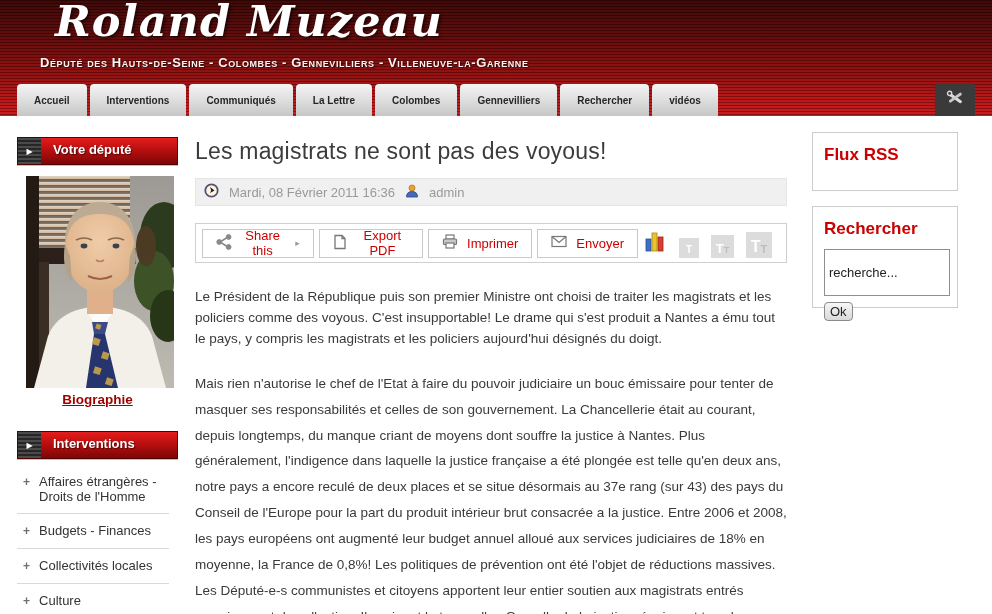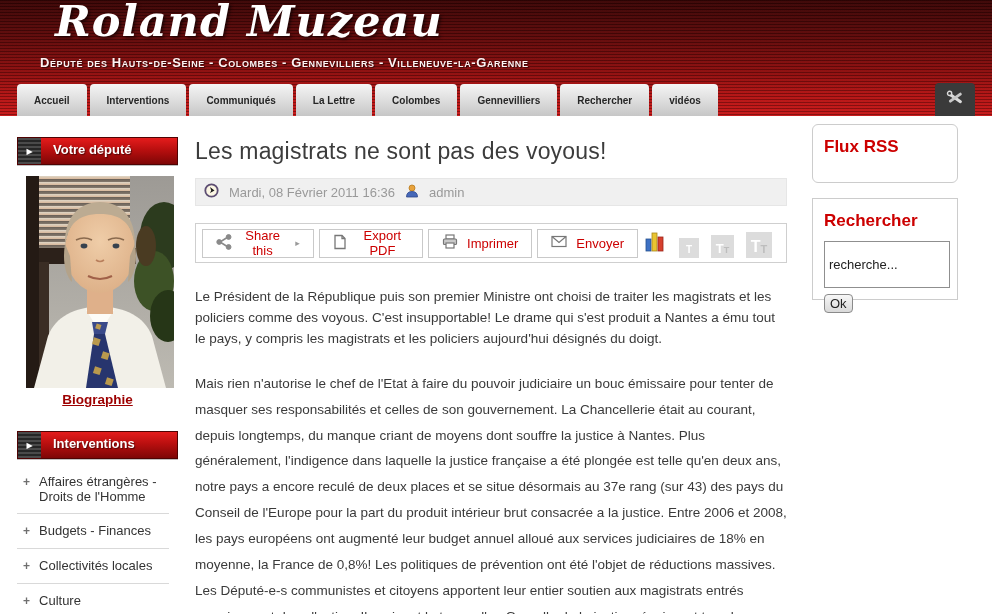--- a/index.html
+++ b/index.html
@@ -58,21 +58,21 @@
   .tbtn-s{width:20px;height:20px;font-size:10px;}
   .tbtn-m{width:23px;height:23px;font-size:13px;}  .tbtn-m .t2{font-size:9px;}
   .tbtn-l{width:26px;height:26px;font-size:16px;}  .tbtn-l .t2{font-size:11px;}
   .para{width:592px;font-size:13.5px;color:#3a3a3a;margin:0;}
   .para-first{margin-top:24px;line-height:1.55;}
   .para-rest{margin-top:21px;line-height:1.92;}
 
   
   .right-col{position:absolute;left:812px;top:116px;width:146px;}
   .side-box{background:#fff;border:1px solid #ccc;padding:10px 11px 12px 11px;}
-  .box-rss{margin-top:8px;height:35px;border-radius:6px;}
+  .box-rss{margin-top:16px;height:35px;}
   .box-search{margin-top:15px;height:78px;}
   .side-box h2{margin:2px 0 0 0;font-size:17px;color:#cc0000;font-weight:bold;}
   .search-input{margin-top:10px;width:116px;height:17px;border:1px solid #8f8f8f;
     font-size:13px;padding:14px 4px;font-family:"Liberation Sans",sans-serif;color:#222;}
   .ok-btn{margin-top:6px;display:block;font-size:13px;color:#222;padding:1px 5px;
     background:linear-gradient(180deg,#f7f7f7,#d9d9d9);border:1px solid #8a8a8a;border-radius:4px;cursor:pointer;}
 
   .icn{display:inline-block;vertical-align:middle;}
 </style>
 </head>

